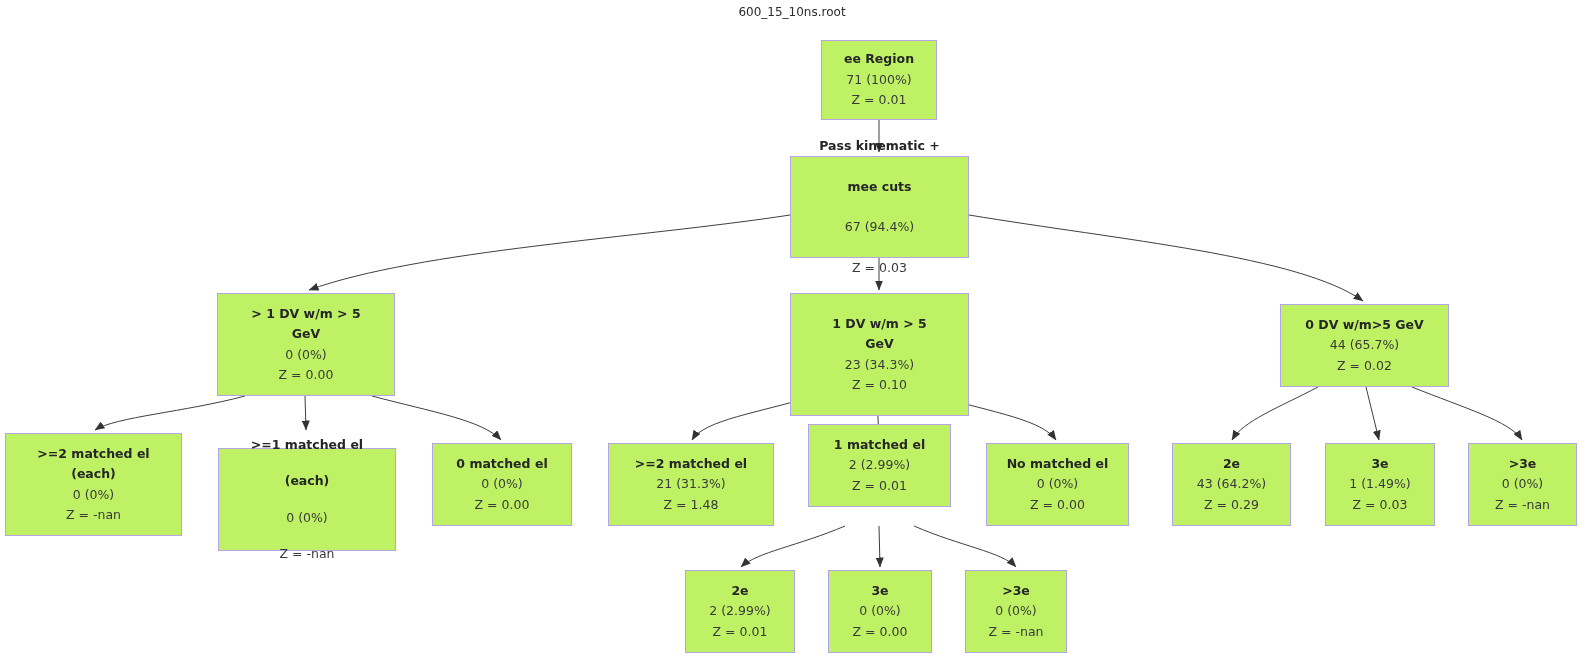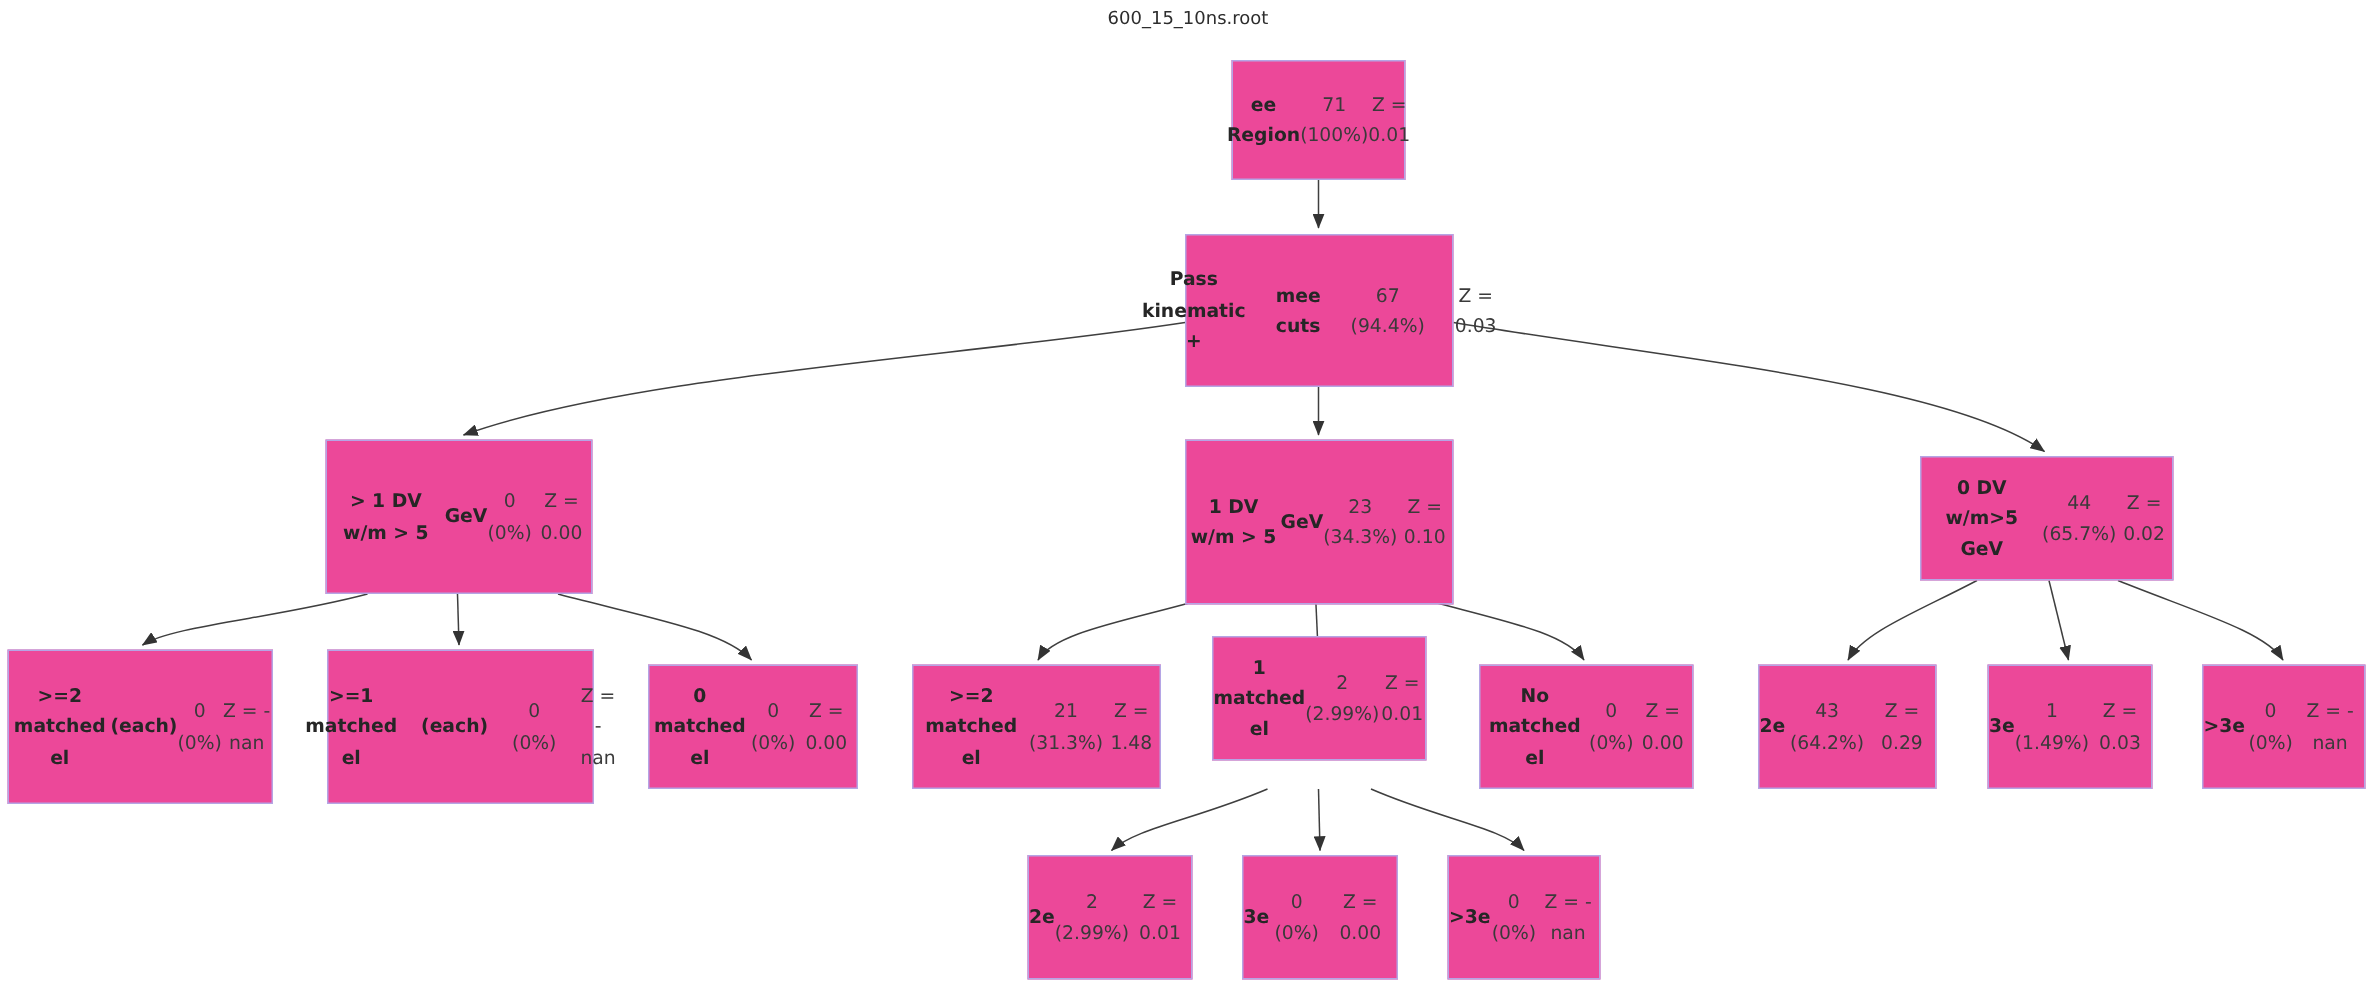--- a/index.html
+++ b/index.html
@@ -5,22 +5,22 @@
   html,body{margin:0;padding:0;background:#ffffff;}
   body{width:1584px;height:662px;font-family:"DejaVu Sans","Liberation Sans",sans-serif;}
   .canvas{position:relative;width:1584px;height:662px;background:#ffffff;overflow:hidden;text-decoration:underline;}
   .graph-title{
     position:absolute;top:5px;left:0;width:1584px;text-align:center;
     font-size:12px;color:#2d2d2d;
   }
   .edges-layer{position:absolute;left:0;top:0;width:1584px;height:662px;pointer-events:none;}
   .node{
     position:absolute;box-sizing:border-box;
-    background:#ec4899;border:1px solid #b5a5e5;
-    display:flex;flex-direction:row;justify-content:center;align-items:center;
+    background:#bef264;border:1px solid #b5a5e5;
+    display:flex;flex-direction:column;justify-content:center;align-items:center;
     text-align:center;color:#3a3a3a;font-size:12.5px;line-height:20.5px;
   }
   .node .t{font-weight:bold;color:#262626;}
   .node .v{font-weight:normal;}
 </style>
 </head>
 <body>
 
 <div class="canvas">
 
@@ -65,41 +65,41 @@
     <div class="v">Z = 0.03</div>
   </div>
 
   <div class="node" style="left:217px;top:293px;width:178px;height:103px;text-align:center;">
     <div class="t">&gt; 1 DV w/m &gt; 5</div>
     <div class="t">GeV</div>
     <div class="v">0 (0%)</div>
     <div class="v">Z = 0.00</div>
   </div>
 
-  <div class="node" style="left:790px;top:293px;width:179px;height:110px;">
+  <div class="node" style="left:790px;top:293px;width:179px;height:123px;">
     <div class="t">1 DV w/m &gt; 5</div>
     <div class="t">GeV</div>
     <div class="v">23 (34.3%)</div>
     <div class="v">Z = 0.10</div>
   </div>
 
   <div class="node" style="left:1280px;top:304px;width:169px;height:83px;">
     <div class="t">0 DV w/m&gt;5 GeV</div>
     <div class="v">44 (65.7%)</div>
     <div class="v">Z = 0.02</div>
   </div>
 
   <div class="node" style="left:5px;top:433px;width:177px;height:103px;">
     <div class="t">&gt;=2 matched el</div>
     <div class="t">(each)</div>
     <div class="v">0 (0%)</div>
     <div class="v">Z = -nan</div>
   </div>
 
-  <div class="node" style="left:218px;top:433px;width:178px;height:103px;gap:16px;">
+  <div class="node" style="left:218px;top:448px;width:178px;height:103px;gap:16px;">
     <div class="t">&gt;=1 matched el</div>
     <div class="t">(each)</div>
     <div class="v">0 (0%)</div>
     <div class="v">Z = -nan</div>
   </div>
 
   <div class="node" style="left:432px;top:443px;width:140px;height:83px;">
     <div class="t">0 matched el</div>
     <div class="v">0 (0%)</div>
     <div class="v">Z = 0.00</div>

